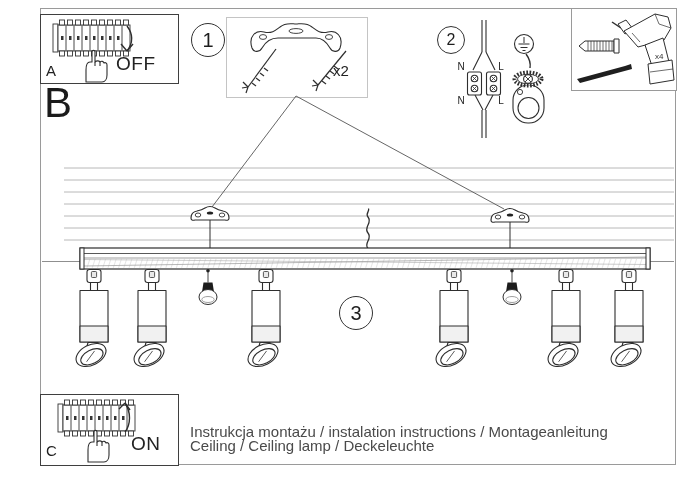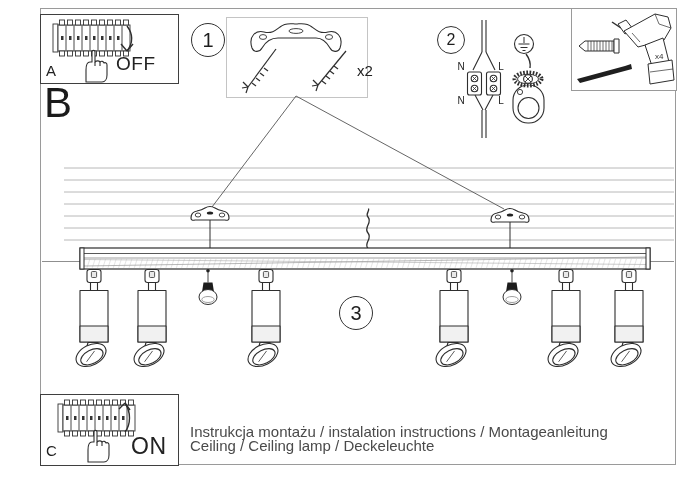--- a/index.html
+++ b/index.html
@@ -17,22 +17,22 @@
   .center{transform:translate(-50%,-50%);}
   .stepnum{position:absolute;border:1.4px solid #333;border-radius:50%;background:#fff;
            display:flex;align-items:center;justify-content:center;color:#1e1e1e;z-index:4;}
   .c1{left:191px;top:23px;width:32px;height:32px;font-size:20px;}
   .c2{left:437px;top:26px;width:26px;height:26px;font-size:16px;}
   .c3{left:339px;top:296px;width:32px;height:32px;font-size:20px;}
   .bigB{left:44px;top:82px;font-size:42px;font-weight:400;color:#1b1b1b;line-height:1;}
   .secA{left:46px;top:62px;font-size:15px;}
   .secC{left:46px;top:442px;font-size:15px;}
   .off{left:116px;top:53px;font-size:19px;letter-spacing:.5px;}
-  .on{left:131px;top:433px;font-size:23px;letter-spacing:.5px;}
-  .x2{left:333px;top:62px;font-size:15px;padding-left:24px;}
+  .on{left:131px;top:433px;font-size:19px;letter-spacing:.5px;}
+  .x2{left:333px;top:62px;font-size:15px;}
   .x4{left:611px;top:52px;font-size:8px;color:#333;margin-left:44px;}
   .wlbl{font-size:10px;color:#222;}
   .captions{position:absolute;left:190px;top:425px;z-index:4;font-size:15px;
             line-height:14px;color:#4a4a4a;}
 </style>
 </head>
 <body>
 
 <div class="canvas">
 

